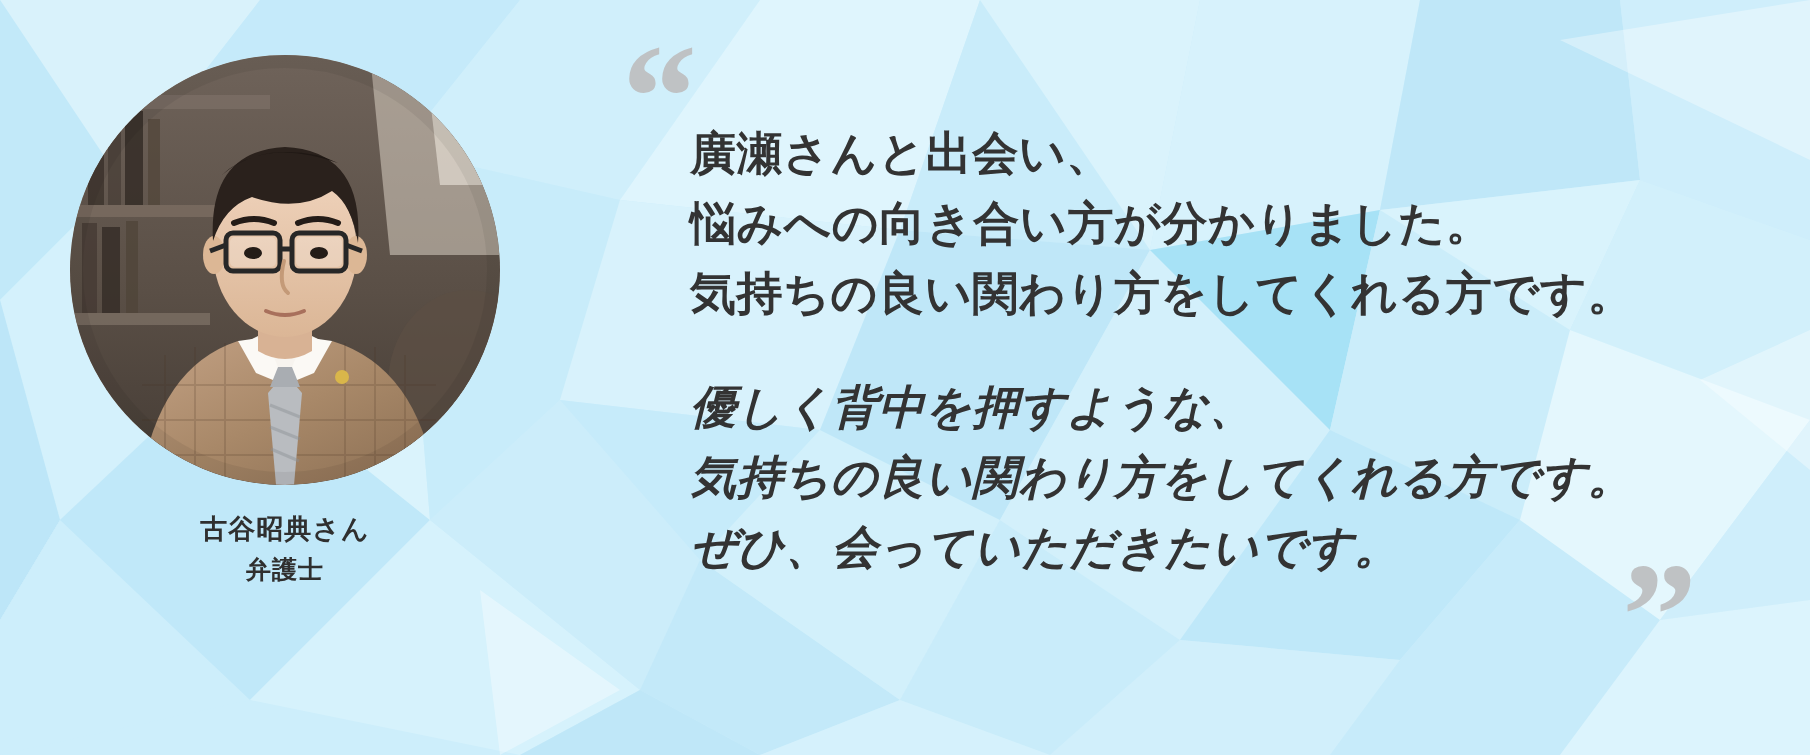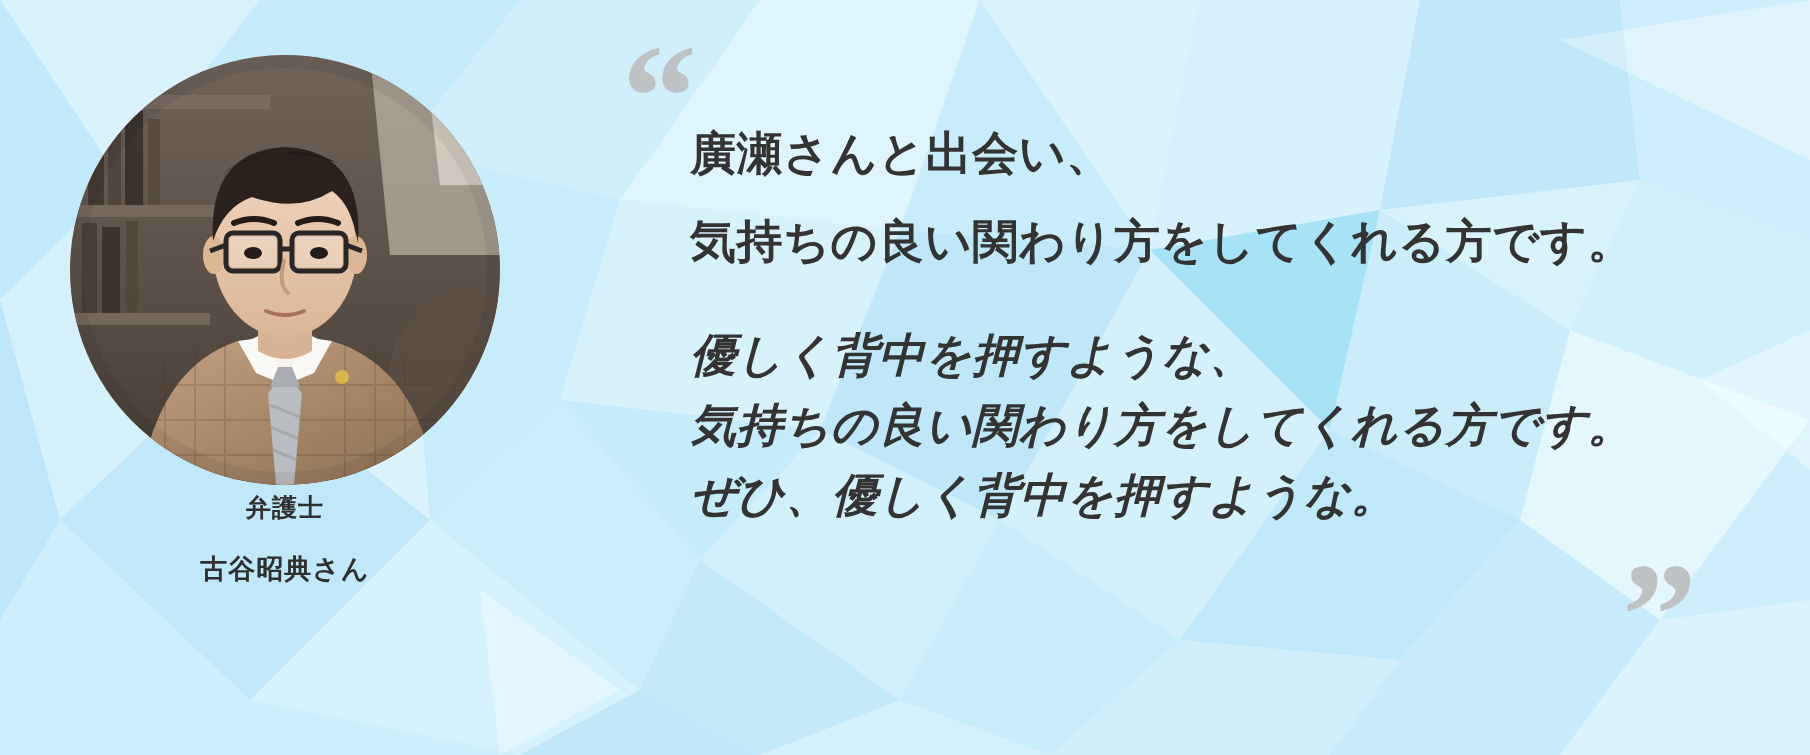--- a/index.html
+++ b/index.html
@@ -281,33 +281,33 @@
           <path d="M228 168 Q248 160 268 168" stroke="#241c17" stroke-width="6" fill="none" stroke-linecap="round"></path>
 
           <path d="M214 206 Q208 230 218 238" stroke="#c49a78" stroke-width="4" fill="none" stroke-linecap="round"></path>
 
           <path d="M196 256 Q215 264 234 256" stroke="#a8705c" stroke-width="4" fill="none" stroke-linecap="round"></path>
 
           <ellipse cx="215" cy="215" rx="215" ry="215" fill="none" stroke="#000" stroke-opacity="0.06" stroke-width="26"></ellipse>
         </g>
       </svg>
     </div>
+    <div id="person-name">古谷昭典さん</div>
     <div id="person-role">弁護士</div>
-    <div id="person-name">古谷昭典さん</div>
   </div>
 
   <div id="quote-block">
 
     <p class="quote-para">
       <span class="quote-line">廣瀬さんと出会い、</span><br>
-      <br>
+      <span class="quote-line">悩みへの向き合い方が分かりました。</span><br>
       <span class="quote-line">気持ちの良い関わり方をしてくれる方です。</span>
     </p>
 
     <p class="quote-para">
       <span class="quote-line">優しく背中を押すような、</span><br>
       <span class="quote-line">気持ちの良い関わり方をしてくれる方です。</span><br>
-      <span class="quote-line">ぜひ、優しく背中を押すような。</span>
+      <span class="quote-line">ぜひ、会っていただきたいです。</span>
     </p>
 
   </div>
 
 </div>
 
 </body></html>

